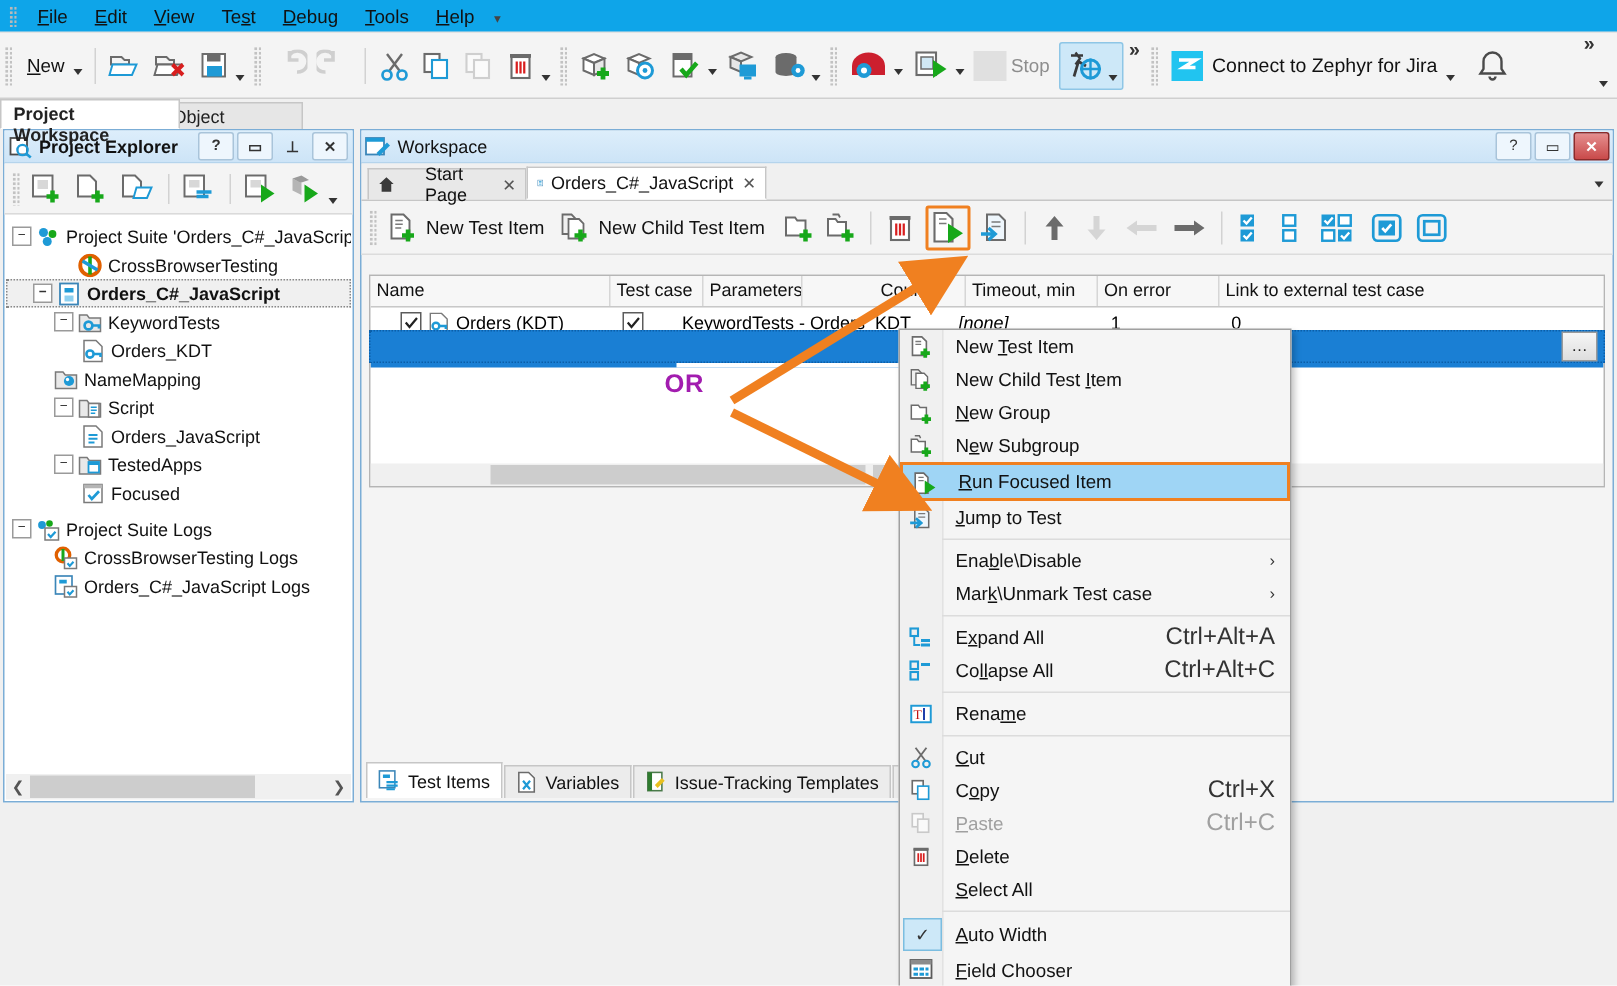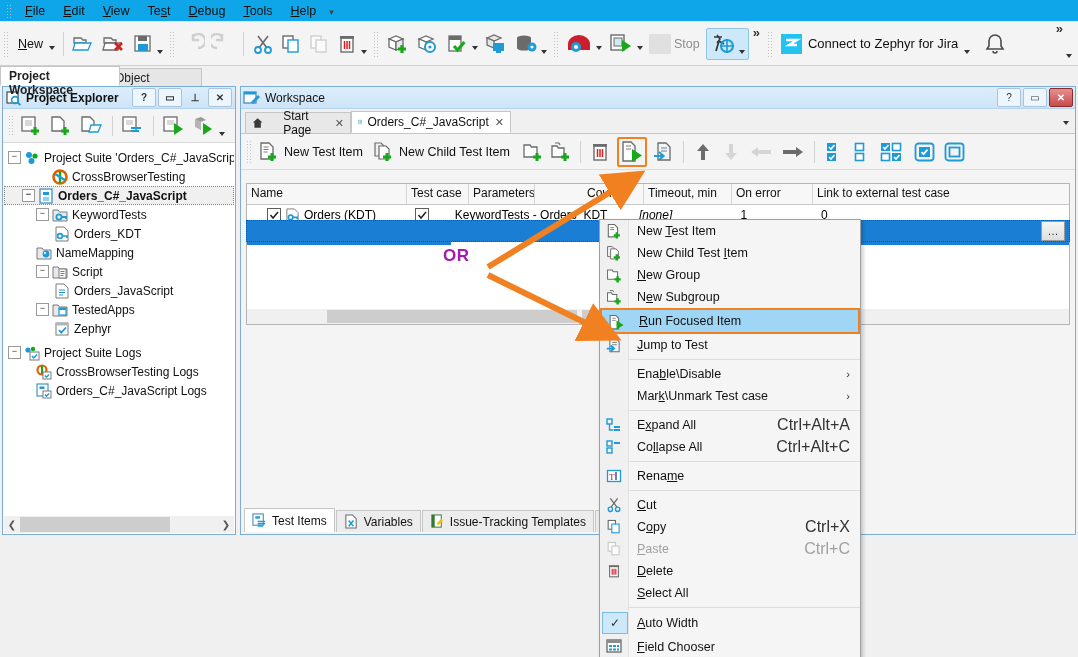--- a/index.html
+++ b/index.html
@@ -472,21 +472,21 @@
           </svg>
         <span>TestedApps</span>
       </div>
 
       <div class="trow" style="padding-left:50px;">
         <svg class="ticon" viewBox="0 0 16 16">
             <rect x="2" y="2" width="12" height="12" fill="#fff" stroke="#7a7a7a" stroke-width="1"></rect>
             <rect x="2" y="2" width="12" height="2.5" fill="#b5b5b5"></rect>
             <path d="M5 9l2.2 2.6L12 6.5" fill="none" stroke="#1e9ad6" stroke-width="1.8"></path>
           </svg>
-        <span>Zephyr</span>
+        <span>Focused</span>
       </div>
 
       <div class="trow" style="padding-left:4px;margin-top:5px;">
         <span class="exp">−</span>
         <svg class="ticon" viewBox="0 0 16 16">
             <circle cx="4" cy="5" r="2.6" fill="#1e9ad6"></circle>
             <circle cx="9" cy="4" r="2.2" fill="#17a81a"></circle>
             <rect x="6" y="7" width="9" height="8" fill="#fff" stroke="#7a7a7a" stroke-width="1"></rect>
             <path d="M8 11l1.8 2L13 9.5" fill="none" stroke="#1e9ad6" stroke-width="1.5"></path>
           </svg>

